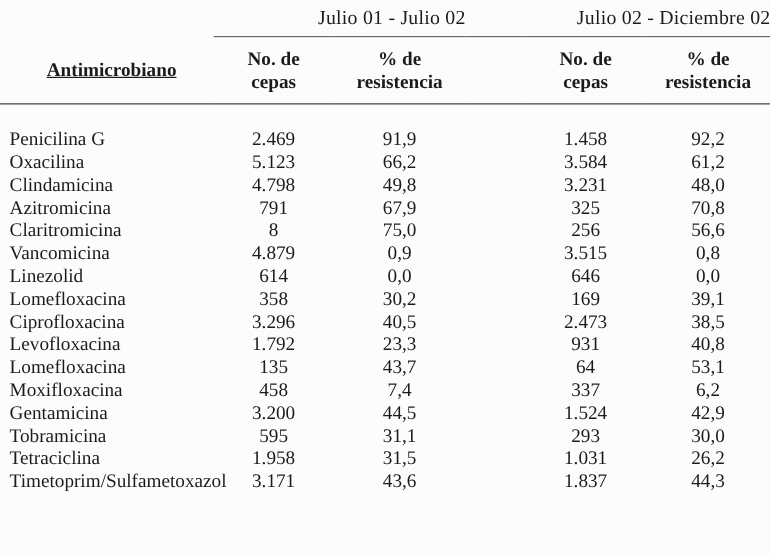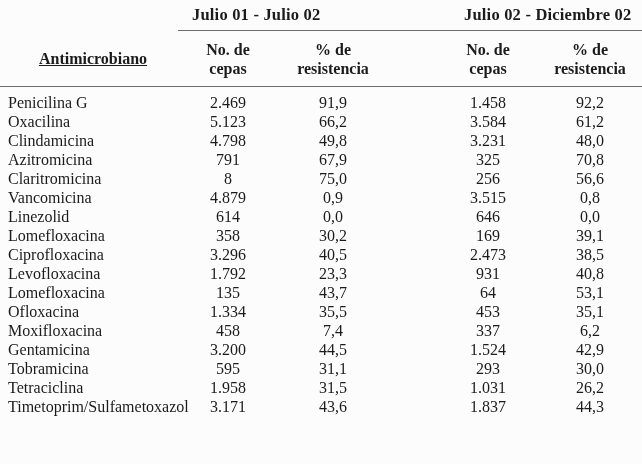--- a/index.html
+++ b/index.html
@@ -33,23 +33,23 @@
     overflow:visible;
     white-space:nowrap;
   }
   
   tr.group-row th, tr.group-row td{
     height:30px;
     border-bottom:1.5px solid var(--rule);
   }
   tr.group-row td.corner{border-bottom:none;}
   th.gh{
-    font-weight:bold;
+    font-weight:normal;
     font-size:16.5px;
-    text-align:left;
+    text-align:right;
     letter-spacing:0.2px;
     margin-top:28px;
   }
   th.gh1{padding-left:14px;}
   th.gh2{padding-left:26px;}
 
   
   tr.colhead-row th{
     height:55px;
     border-bottom:1.5px solid var(--rule);
@@ -65,21 +65,21 @@
     text-decoration:underline;
   }
 
   
   tbody td{
     font-size:16px;
     line-height:19px;
     height:19px;
     text-align:center;
   }
-  tbody tr:first-child td{padding-top:6px;}
+  tbody tr:first-child td{padding-top:20px;}
   tbody td.name{
     text-align:left;
     padding-left:8px;
   }
 </style>
 </head>
 <body>
 
 <table>
   <colgroup>
@@ -201,28 +201,20 @@
       </tr>
       <tr>
         <td class="name">Lomefloxacina</td>
         <td>135</td>
         <td>43,7</td>
         <td></td>
         <td>64</td>
         <td>53,1</td>
       </tr>
       <tr>
-        <td class="name">Ofloxacina</td>
-        <td>1.334</td>
-        <td>35,5</td>
-        <td></td>
-        <td>453</td>
-        <td>35,1</td>
-      </tr>
-      <tr>
         <td class="name">Moxifloxacina</td>
         <td>458</td>
         <td>7,4</td>
         <td></td>
         <td>337</td>
         <td>6,2</td>
       </tr>
       <tr>
         <td class="name">Gentamicina</td>
         <td>3.200</td>

